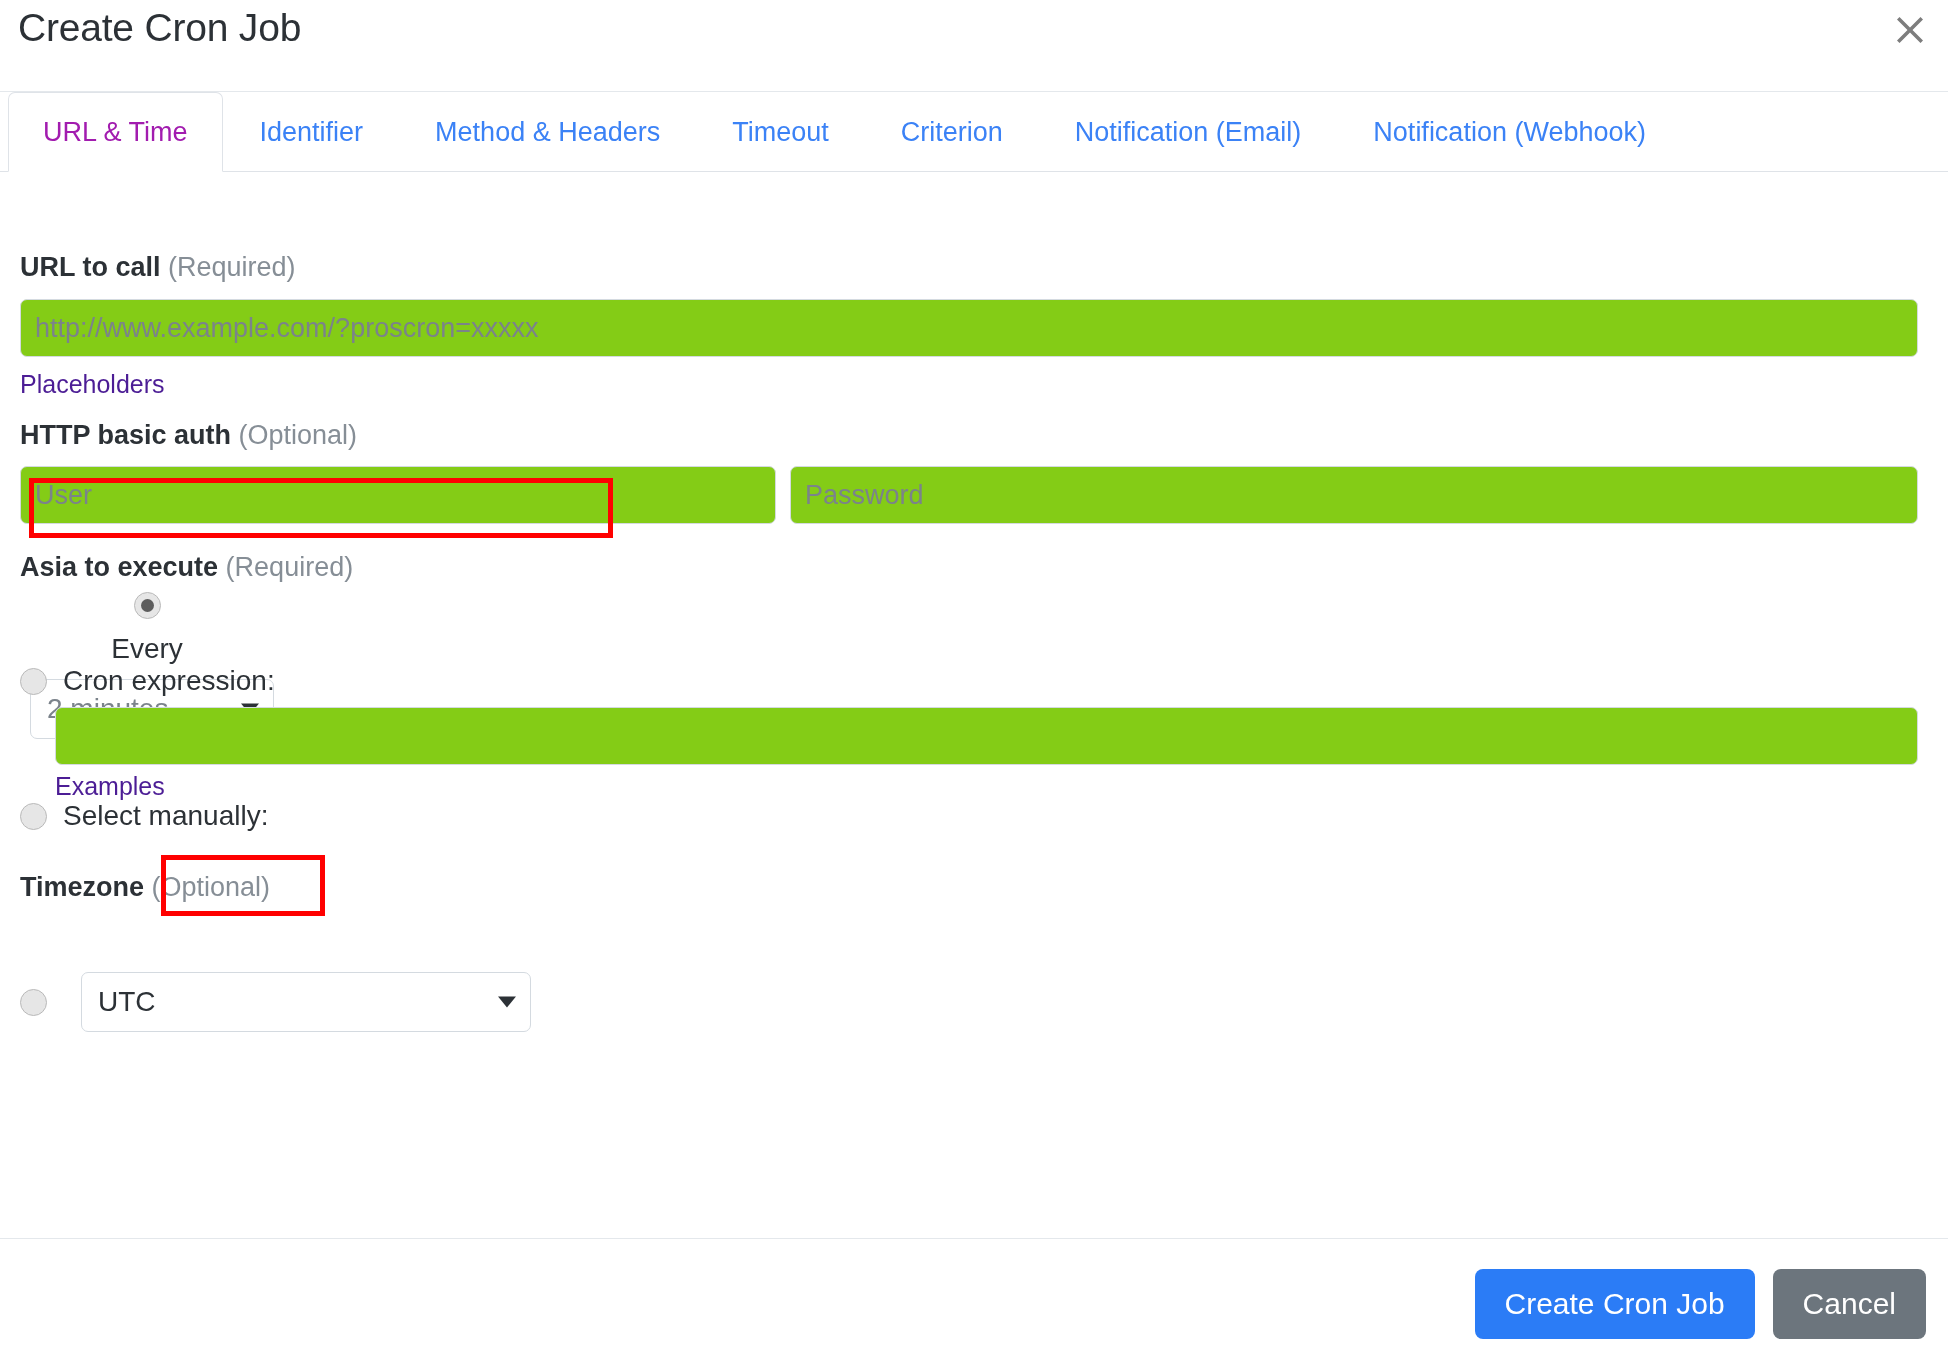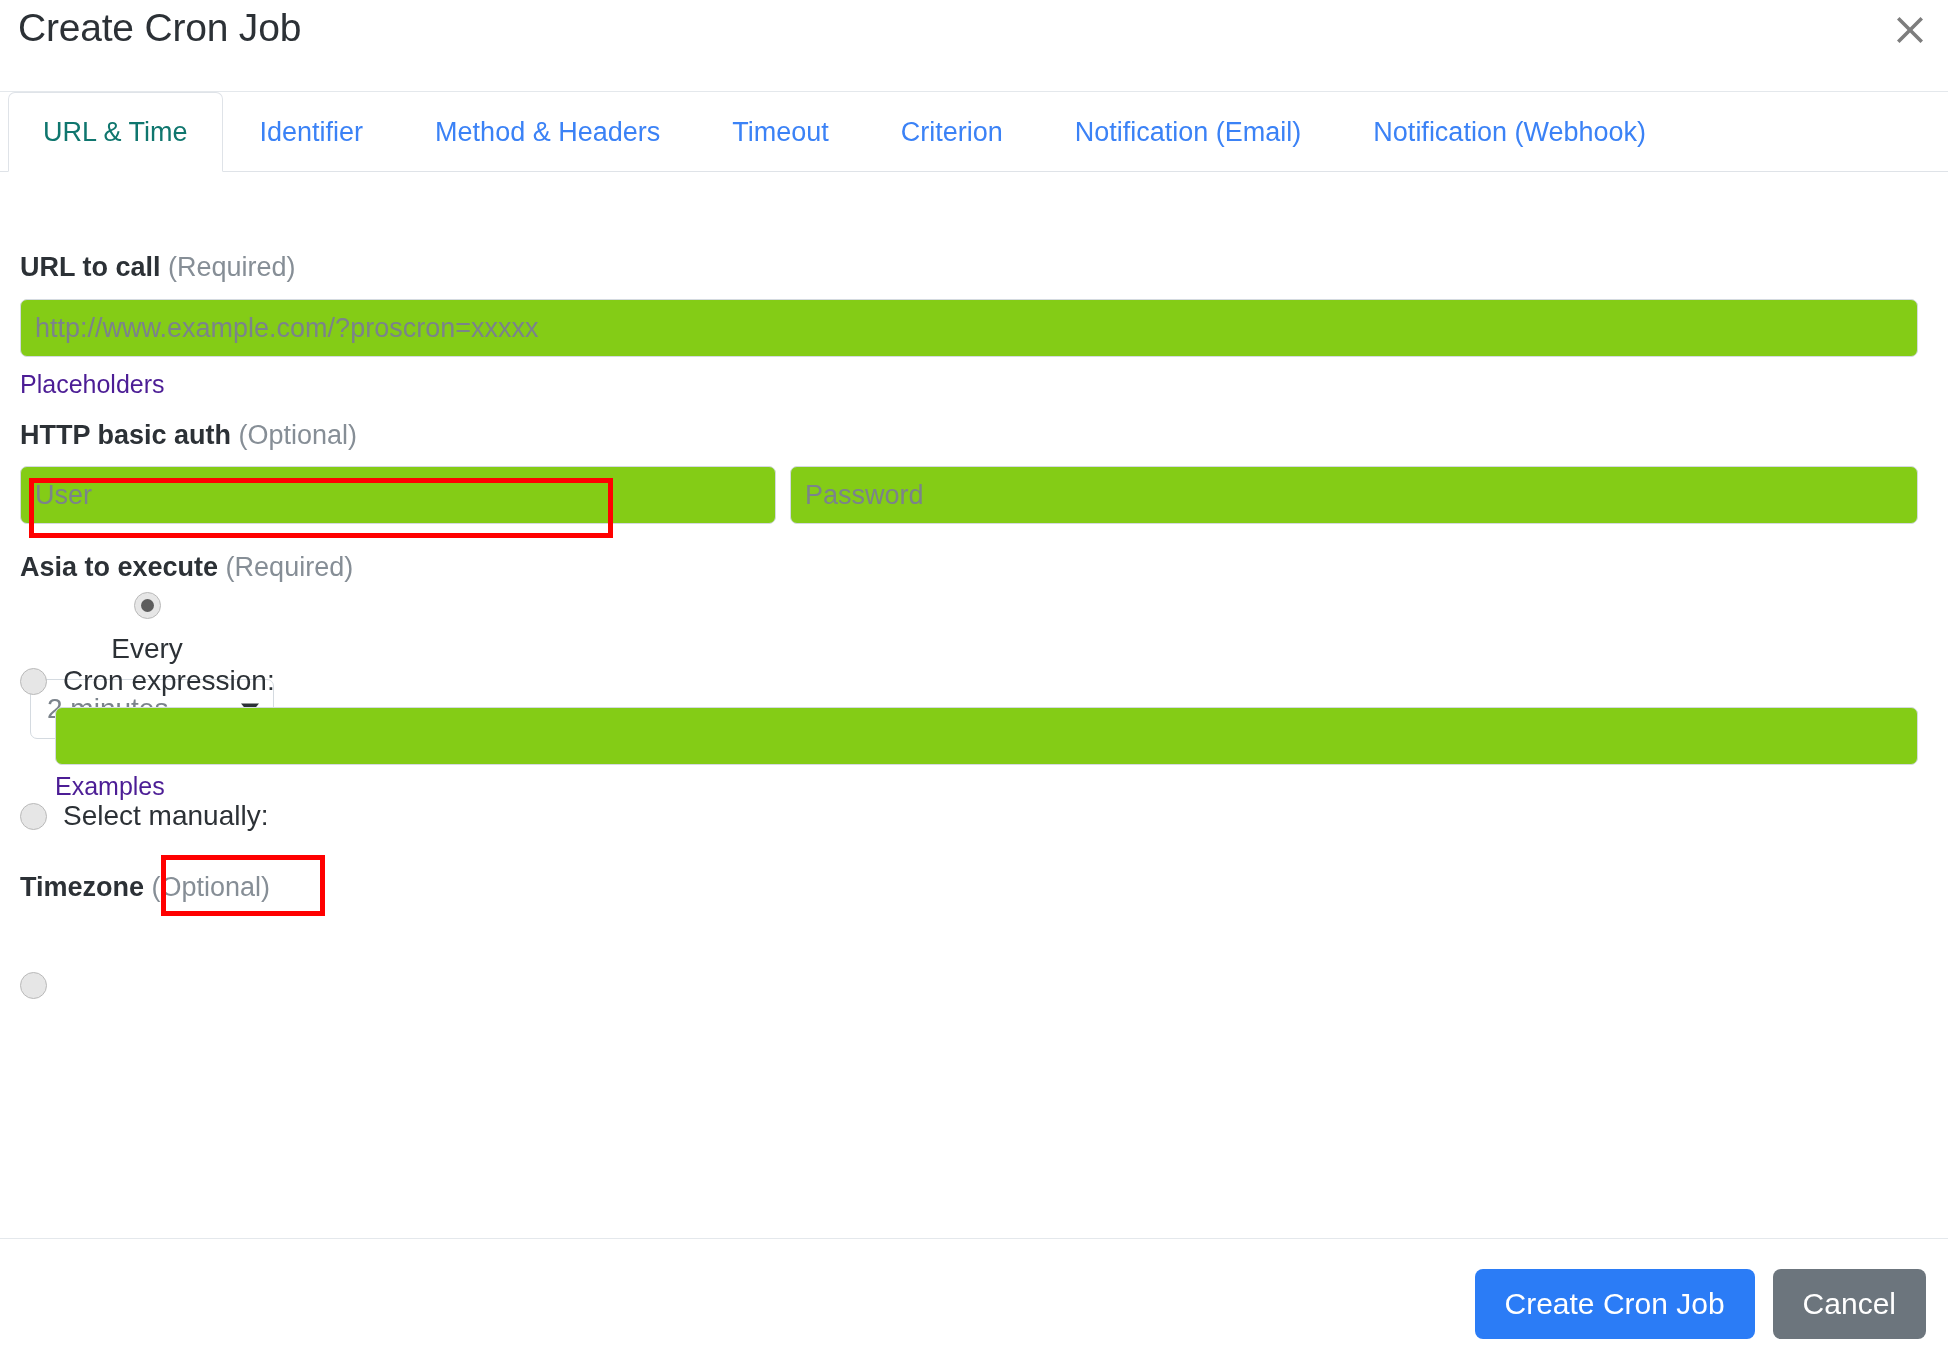--- a/index.html
+++ b/index.html
@@ -72,21 +72,21 @@
     color: #3b82f6;
     cursor: pointer;
     background: transparent;
     border: 1px solid transparent;
     border-bottom: none;
     white-space: nowrap;
     height: 80px;
     margin-right: 2px;
   }
   .tab.active {
-    color: #0f766e;
+    color: #a21caf;
     background: #ffffff;
     border: 1px solid #dfe3e8;
     border-bottom: 1px solid #ffffff;
     border-radius: 7px 7px 0 0;
     cursor: default;
   }
 
   
   .modal-body {
     flex: 1 1 auto;
@@ -328,20 +328,26 @@
     </div>
 
     <div class="abs" style="left:20px; top:702px;">
       <span class="field-label"><span>Timezone</span>
       <span class="muted">(Optional)</span></span>
     </div>
 
 
     <div class="abs radio-line" style="left:20px; top:800px;">
       <span class="radio" id="radio-tz-custom"></span>
+      <span style="display:inline-block; width:450px; margin-left:18px;">
+        <span class="select-box dark">
+          <span>UTC</span>
+          <span class="select-caret"></span>
+        </span>
+      </span>
     </div>
 
   </div>
 
   <div class="modal-footer">
     <button class="btn btn-primary" style="background: rgb(43, 124, 246);">Create Cron Job</button>
     <button class="btn btn-secondary" style="background: rgb(108, 117, 125);">Cancel</button>
   </div>
 
 </div>

